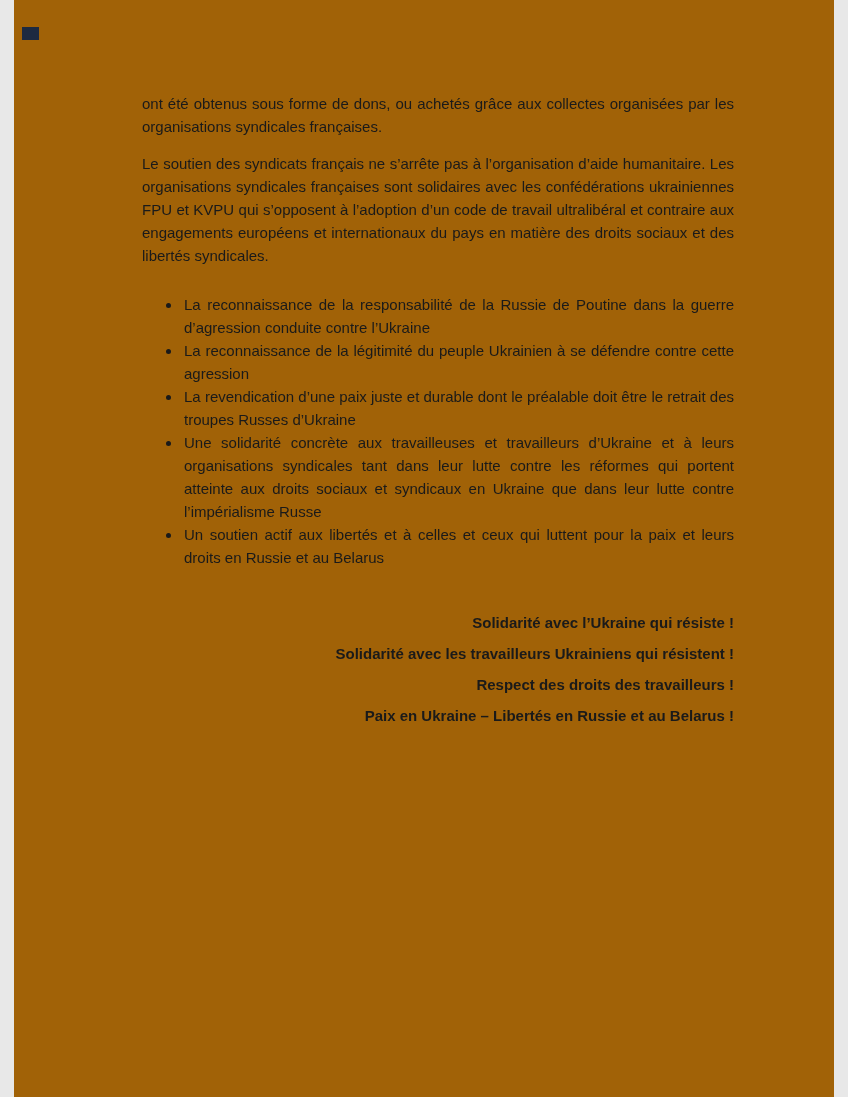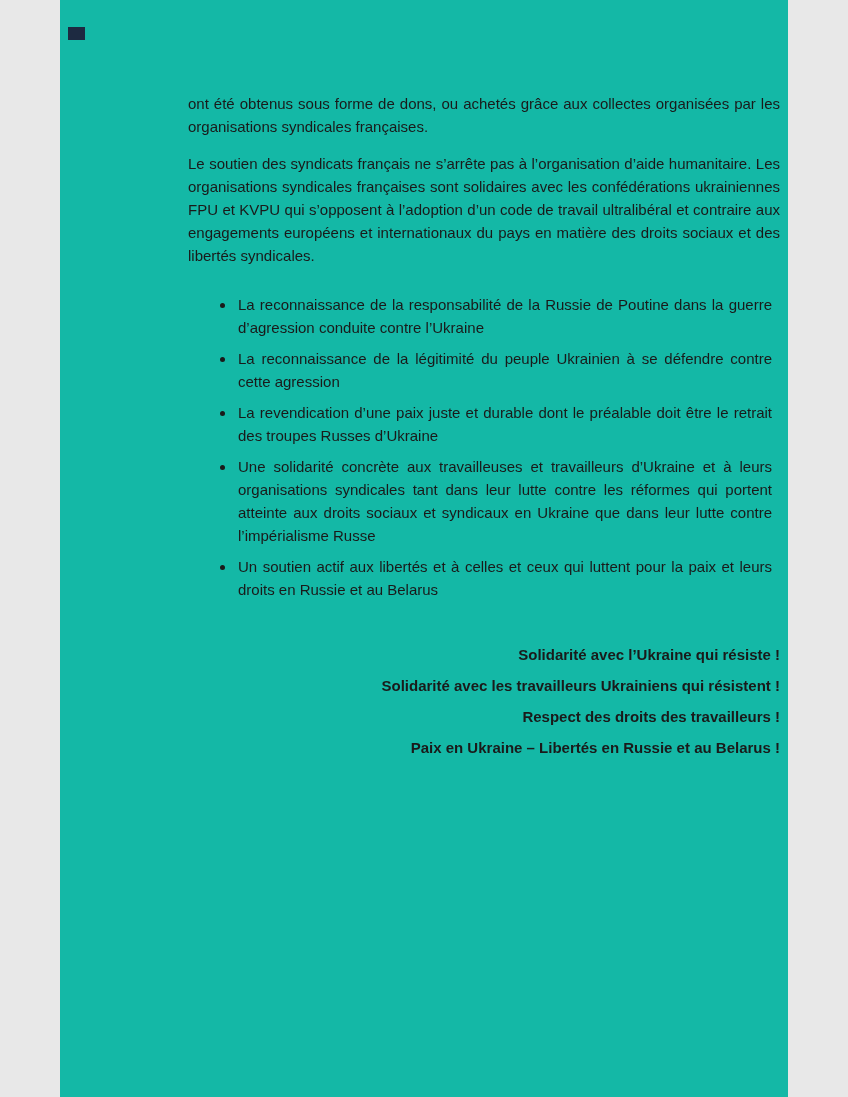--- a/index.html
+++ b/index.html
@@ -2,24 +2,24 @@
 <html><head>
 <meta charset="utf-8">
 <style>
   html, body {
     margin: 0;
     padding: 0;
     background: #e8e8e8;
   }
   .page {
     position: relative;
-    width: 728px;
+    width: 820px;
     height: 1097px;
     margin: 0 auto;
-    background: #14b8a6;
+    background: #a16207;
     font-family: "Liberation Sans", sans-serif;
     color: #1a1a1a;
     overflow: hidden;
   }
   .corner-mark {
     position: absolute;
     left: 8px;
     top: 27px;
     width: 17px;
     height: 13px;
@@ -36,21 +36,21 @@
   }
   p.para {
     margin: 0 0 14px 0;
   }
   ul.demands {
     margin: 26px 0 14px 0;
     padding: 0 0 0 40px;
     list-style: disc outside;
   }
   ul.demands li {
-    margin: 8px;
+    margin: 0;
     padding-left: 2px;
     text-align: justify;
   }
   .slogans {
     margin-top: 42px;
   }
   p.slogan {
     margin: 0 0 8px 0;
     text-align: right;
     font-weight: bold;

